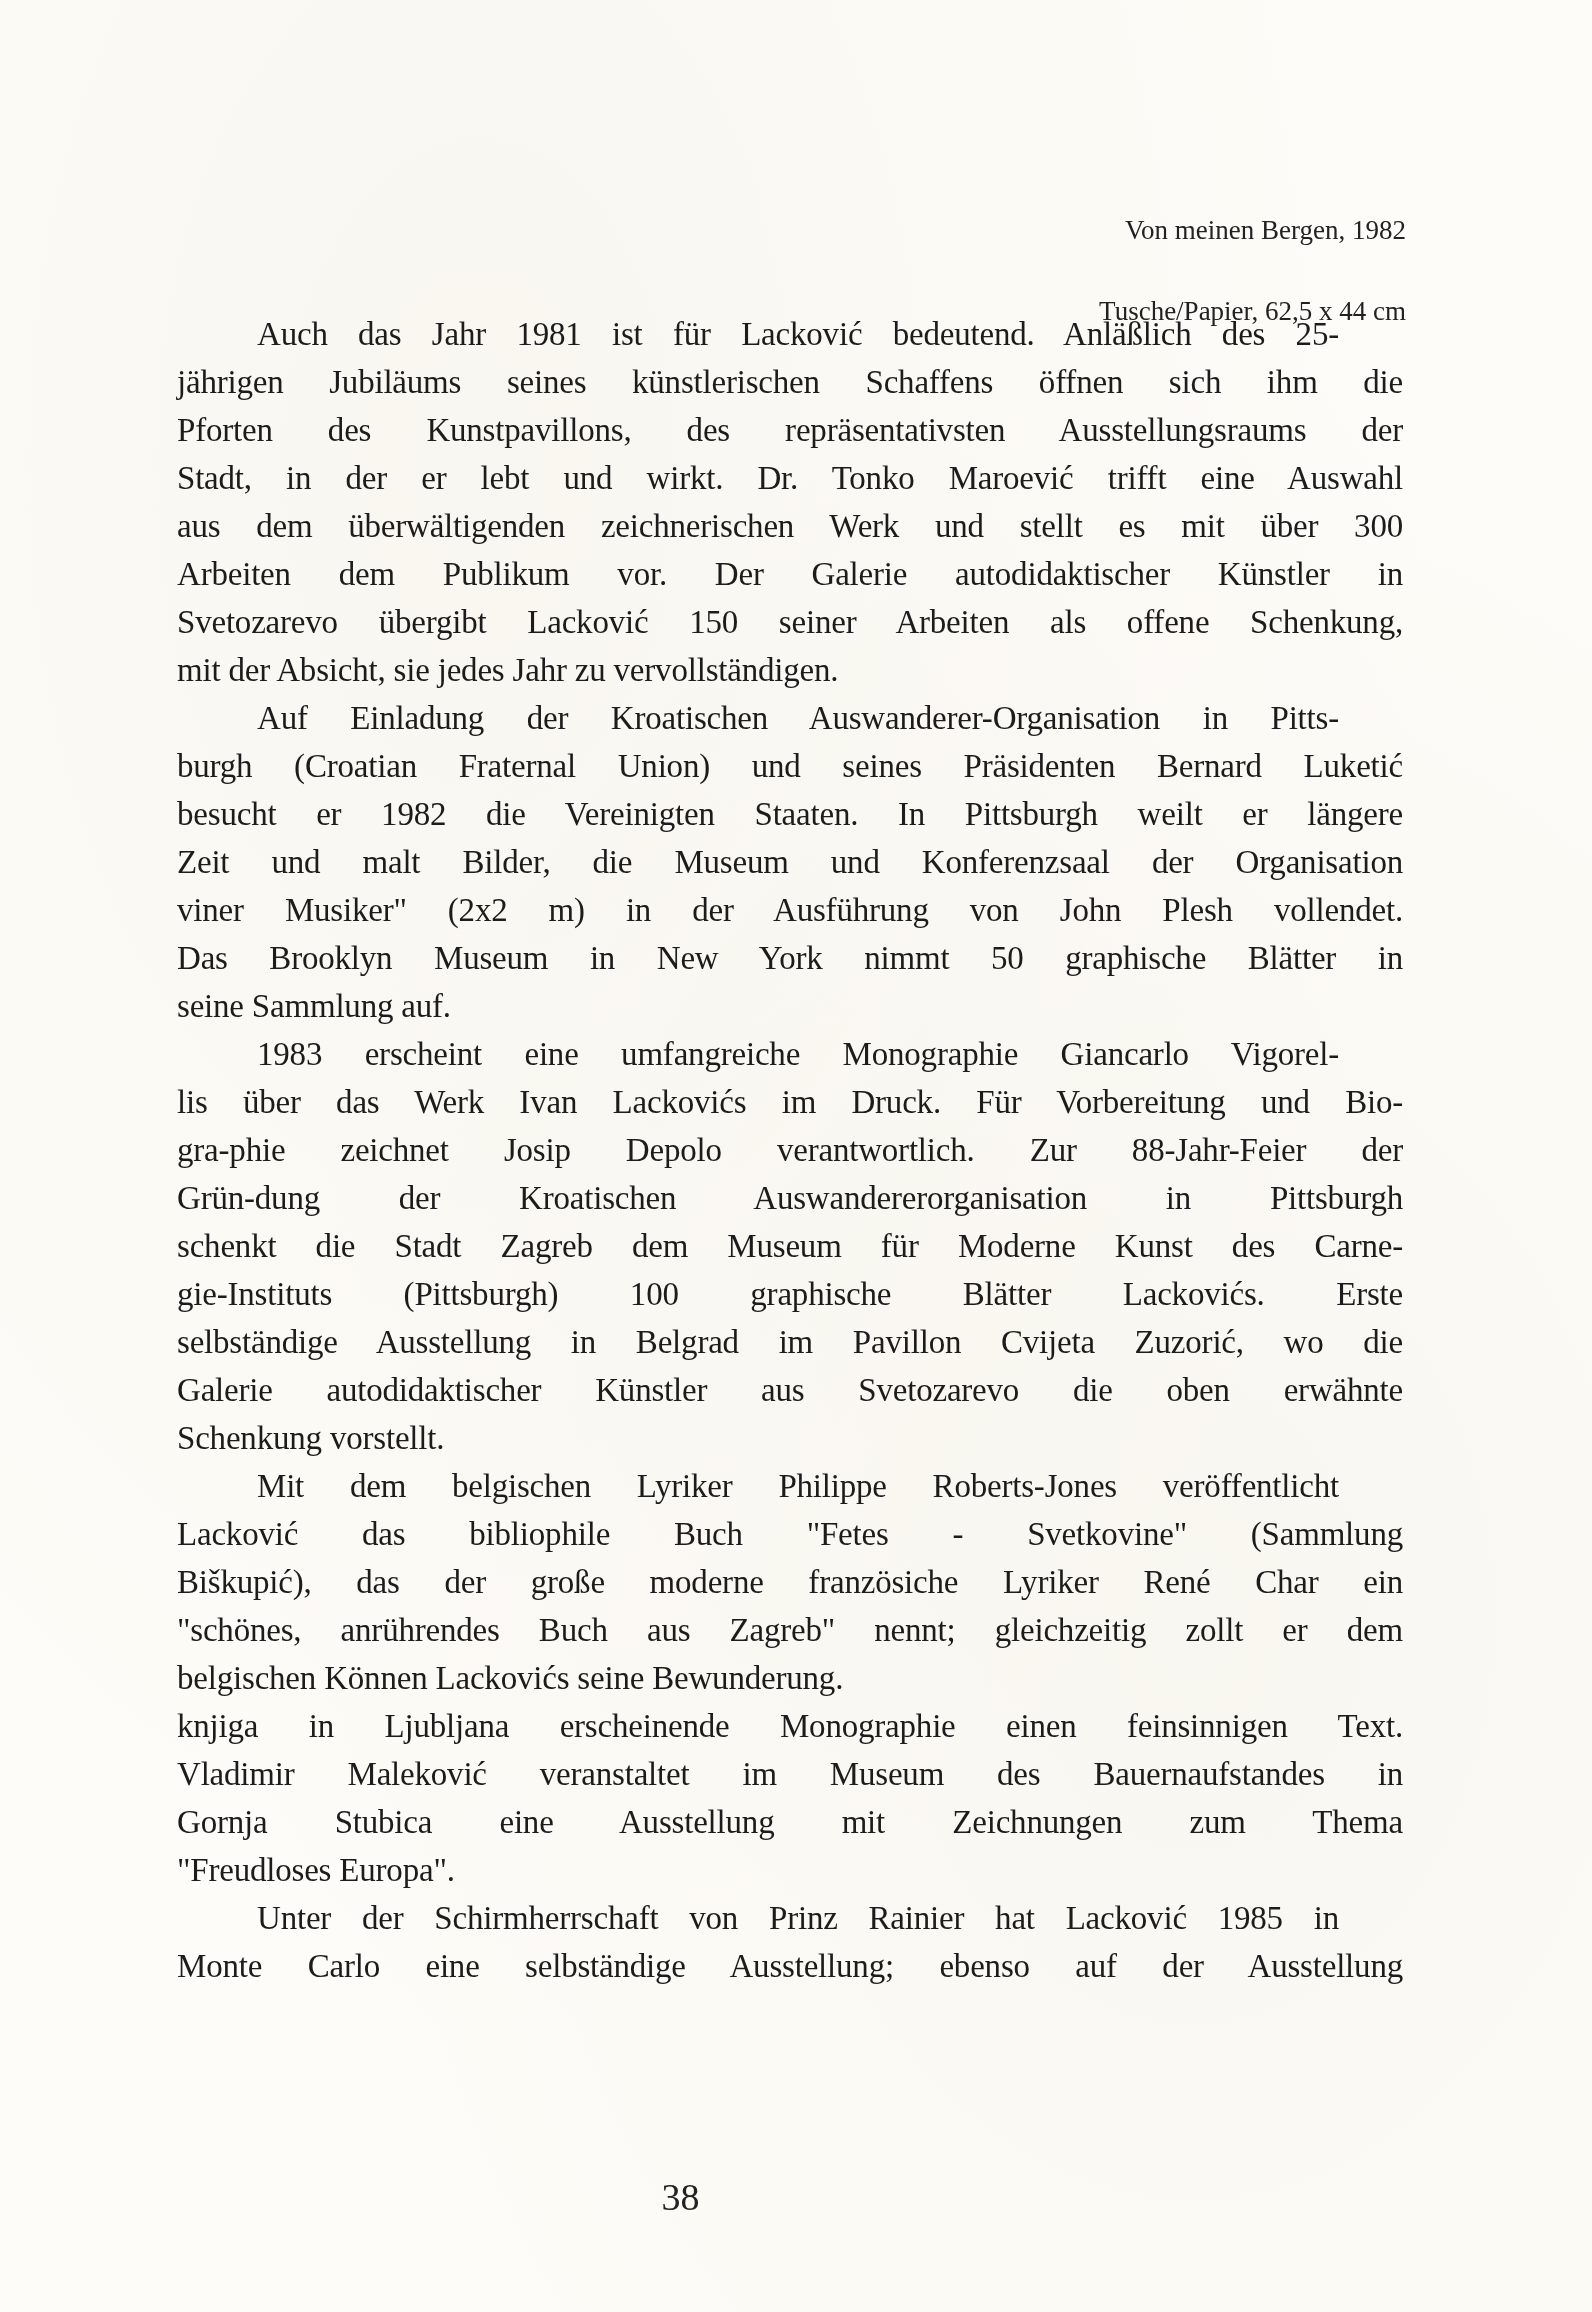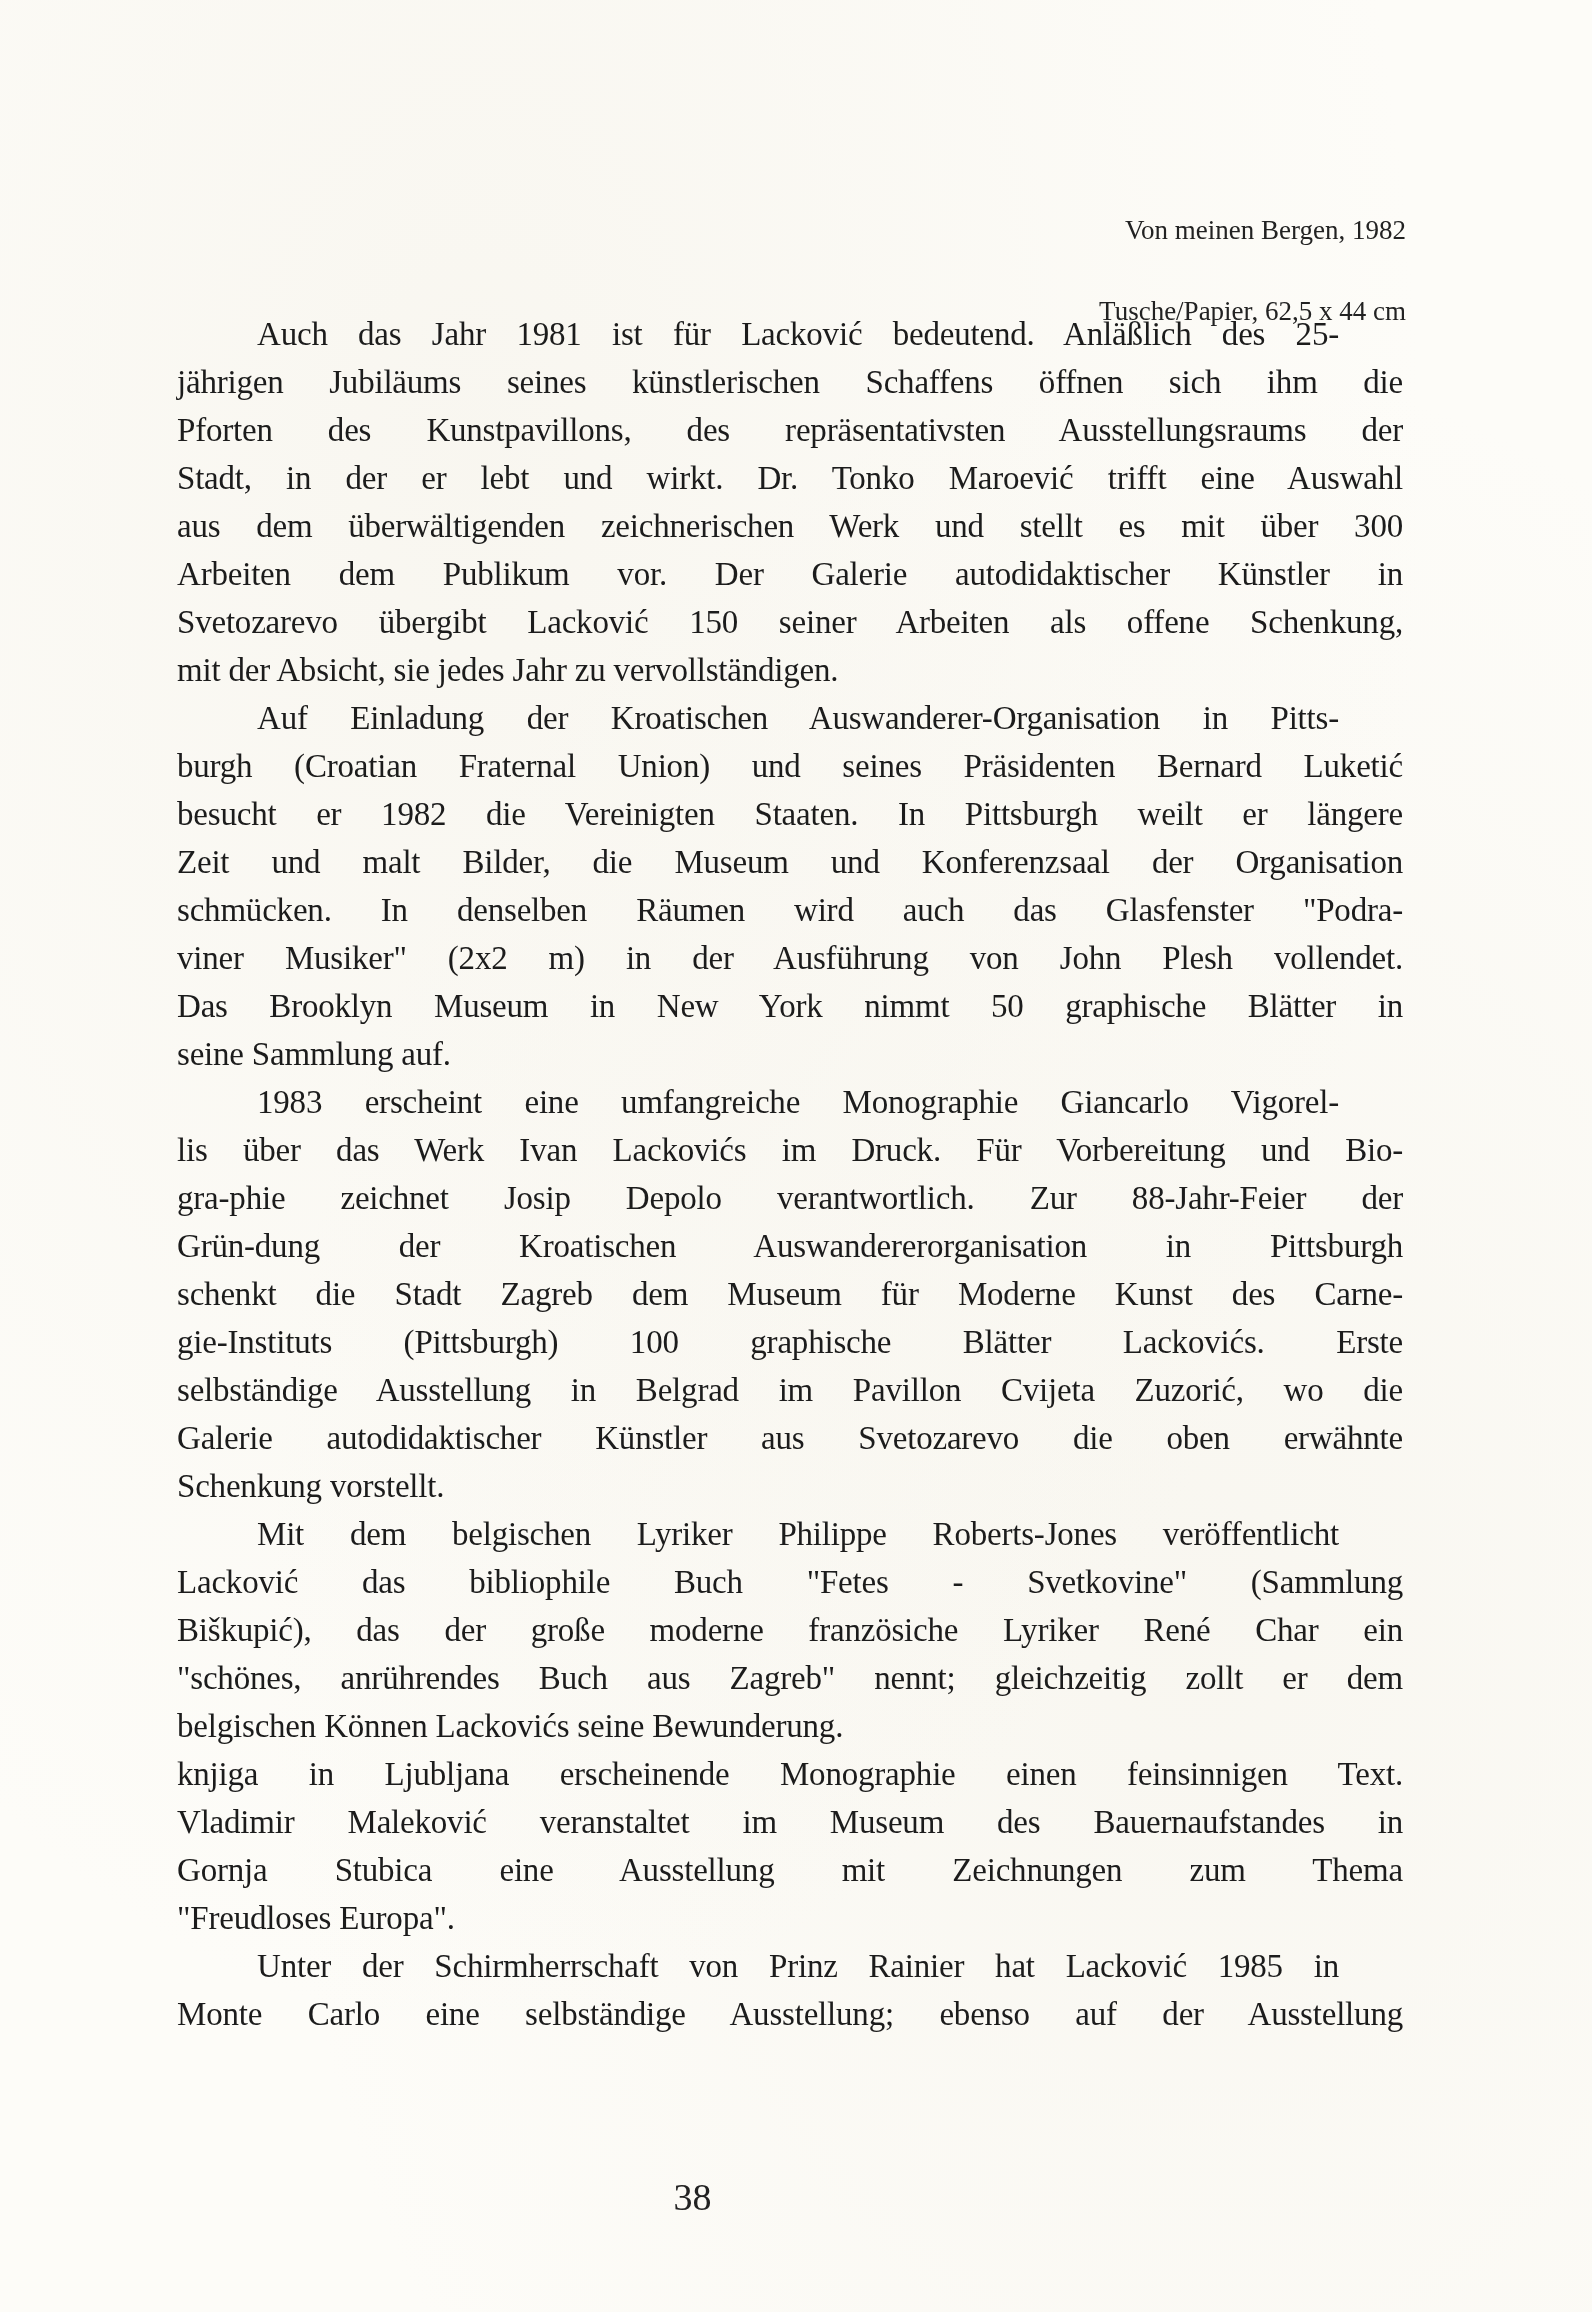--- a/index.html
+++ b/index.html
@@ -70,21 +70,21 @@
     }
     .line.last span.j {
       text-align-last: left;
     }
     .line.indent span.j {
       width: calc(100% - 72px);
       margin-left: 8px;
     }
     .page-number {
       position: absolute;
-      left: 12px;
+      left: 0;
       width: 1361px;
       top: 2175px;
       text-align: center;
       font-size: 38px;
       color: #222;
     }
   </style>
 </head>
 <body>
 
@@ -106,21 +106,20 @@
       <div class="line"><span class="j">Arbeiten dem Publikum vor. Der Galerie autodidaktischer Künstler in</span></div>
       <div class="line"><span class="j">Svetozarevo übergibt Lacković 150 seiner Arbeiten als offene Schenkung,</span></div>
       <div class="line last"><span class="j">mit der Absicht, sie jedes Jahr zu vervollständigen.</span></div>
     </div>
 
     <div>
       <div class="line indent"><span class="j">Auf Einladung der Kroatischen Auswanderer-Organisation in Pitts-</span></div>
       <div class="line"><span class="j">burgh (Croatian Fraternal Union) und seines Präsidenten Bernard Luketić</span></div>
       <div class="line"><span class="j">besucht er 1982 die Vereinigten Staaten. In Pittsburgh weilt er längere</span></div>
       <div class="line"><span class="j">Zeit und malt Bilder, die Museum und Konferenzsaal der Organisation</span></div>
-      <div class="line"><span class="j">schmücken. In denselben Räumen wird auch das Glasfenster "Podra-</span></div>
       <div class="line"><span class="j">viner Musiker" (2x2 m) in der Ausführung von John Plesh vollendet.</span></div>
       <div class="line"><span class="j">Das Brooklyn Museum in New York nimmt 50 graphische Blätter in</span></div>
       <div class="line last"><span class="j">seine Sammlung auf.</span></div>
     </div>
 
     <div>
       <div class="line indent"><span class="j">1983 erscheint eine umfangreiche Monographie Giancarlo Vigorel-</span></div>
       <div class="line"><span class="j">lis über das Werk Ivan Lackovićs im Druck. Für Vorbereitung und Bio-</span></div>
       <div class="line"><span class="j">gra-phie zeichnet Josip Depolo verantwortlich. Zur 88-Jahr-Feier der</span></div>
       <div class="line"><span class="j">Grün-dung der Kroatischen Auswandererorganisation in Pittsburgh</span></div>

